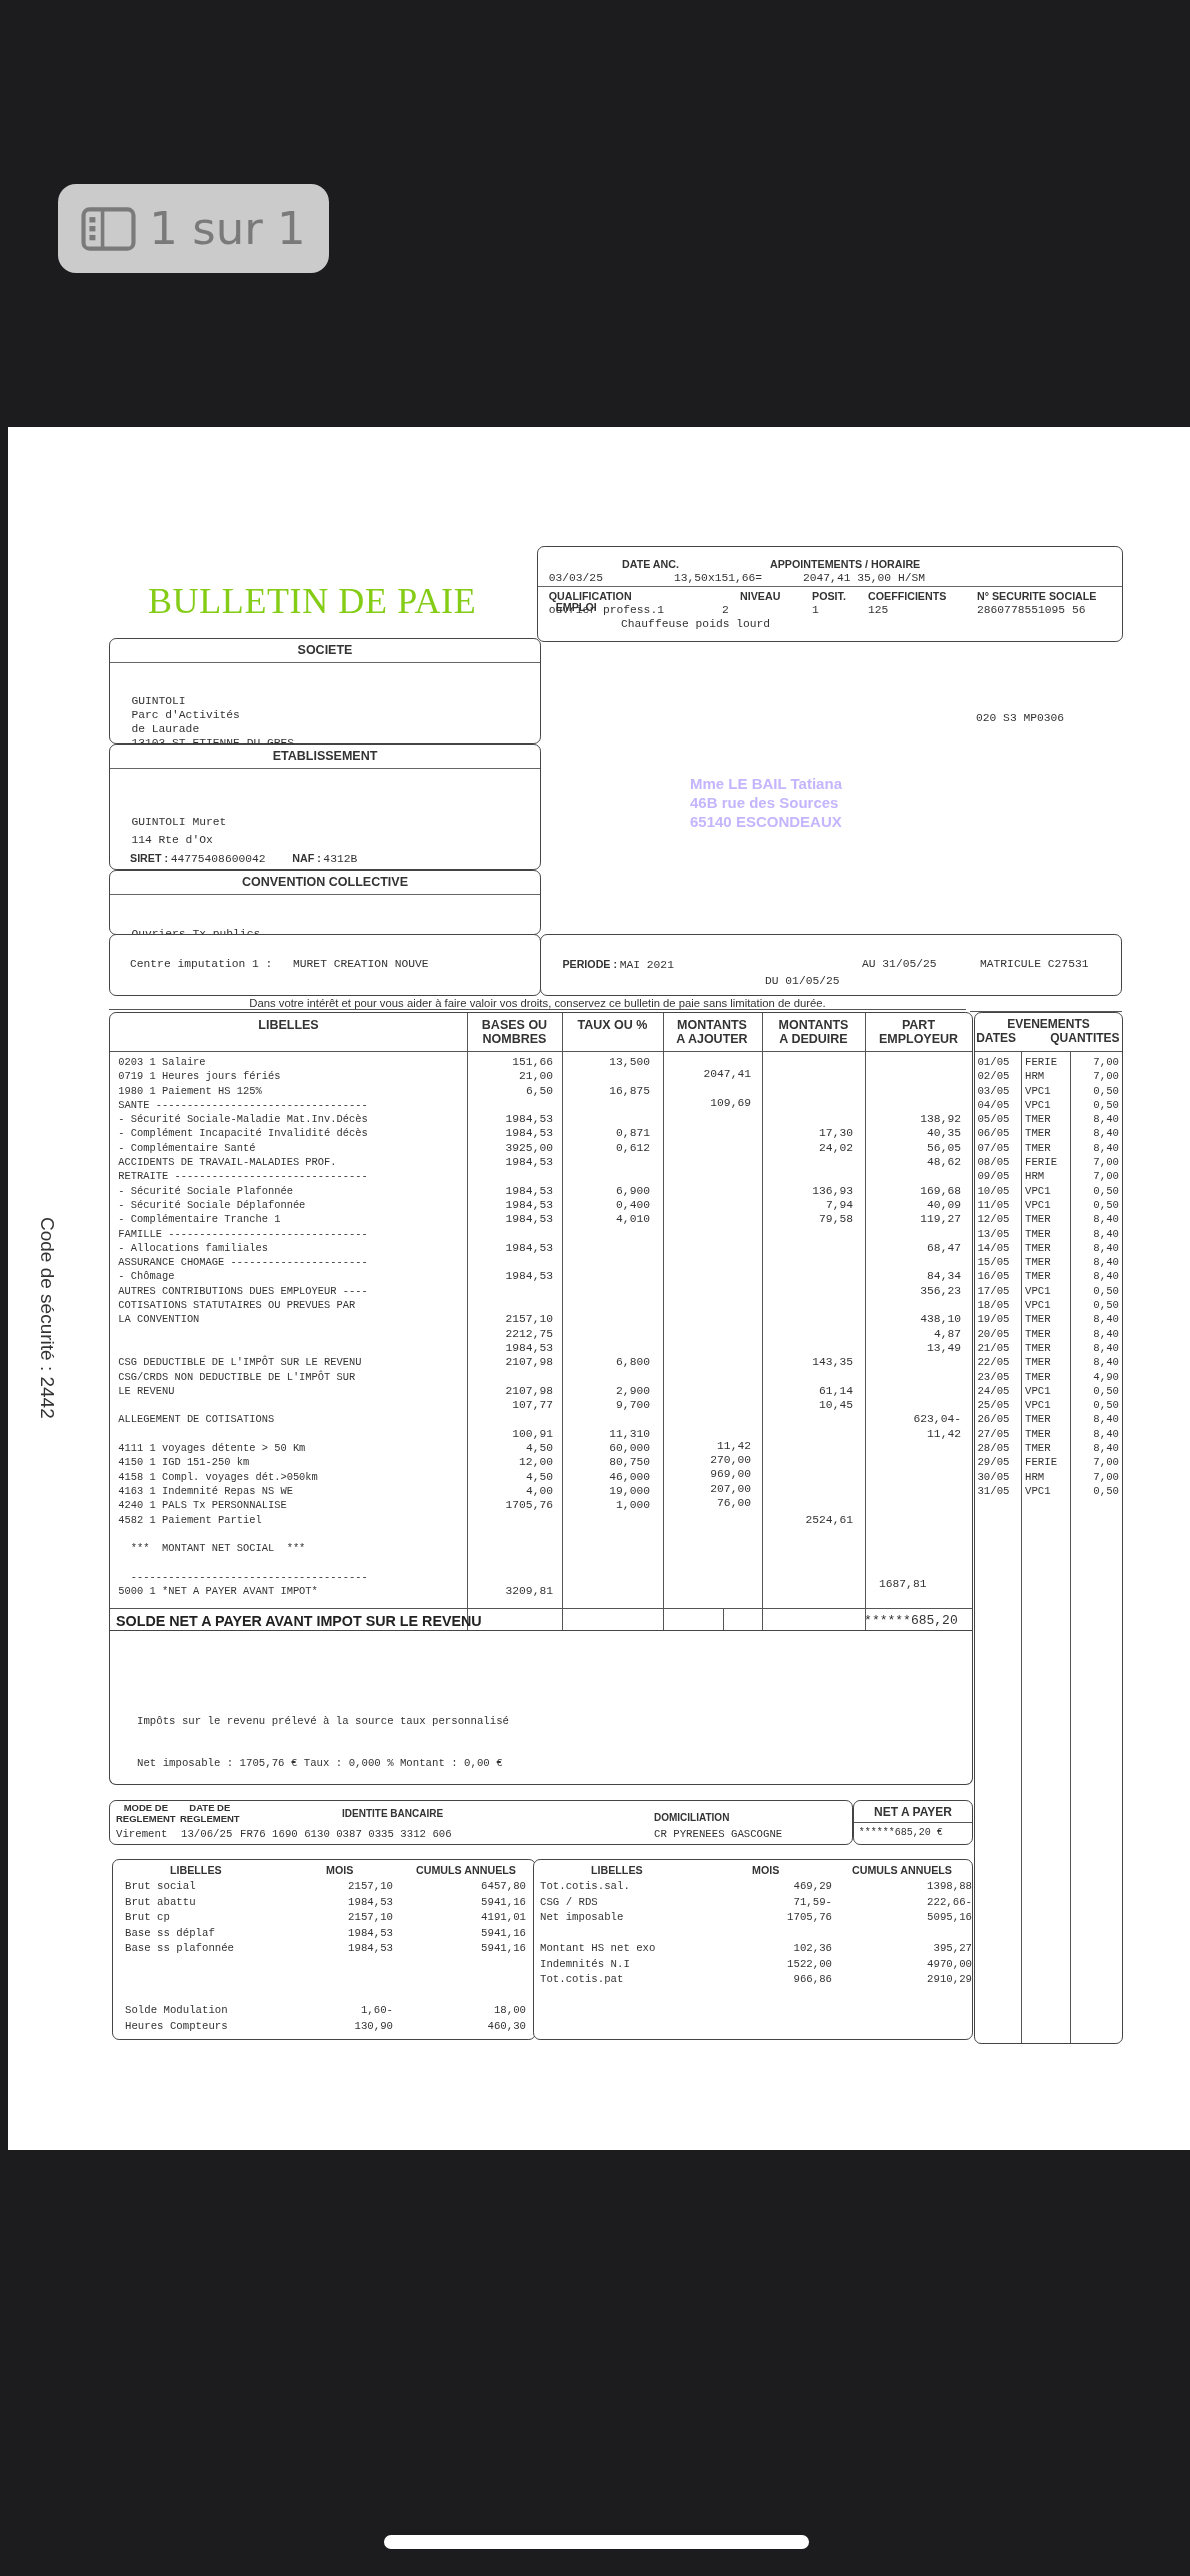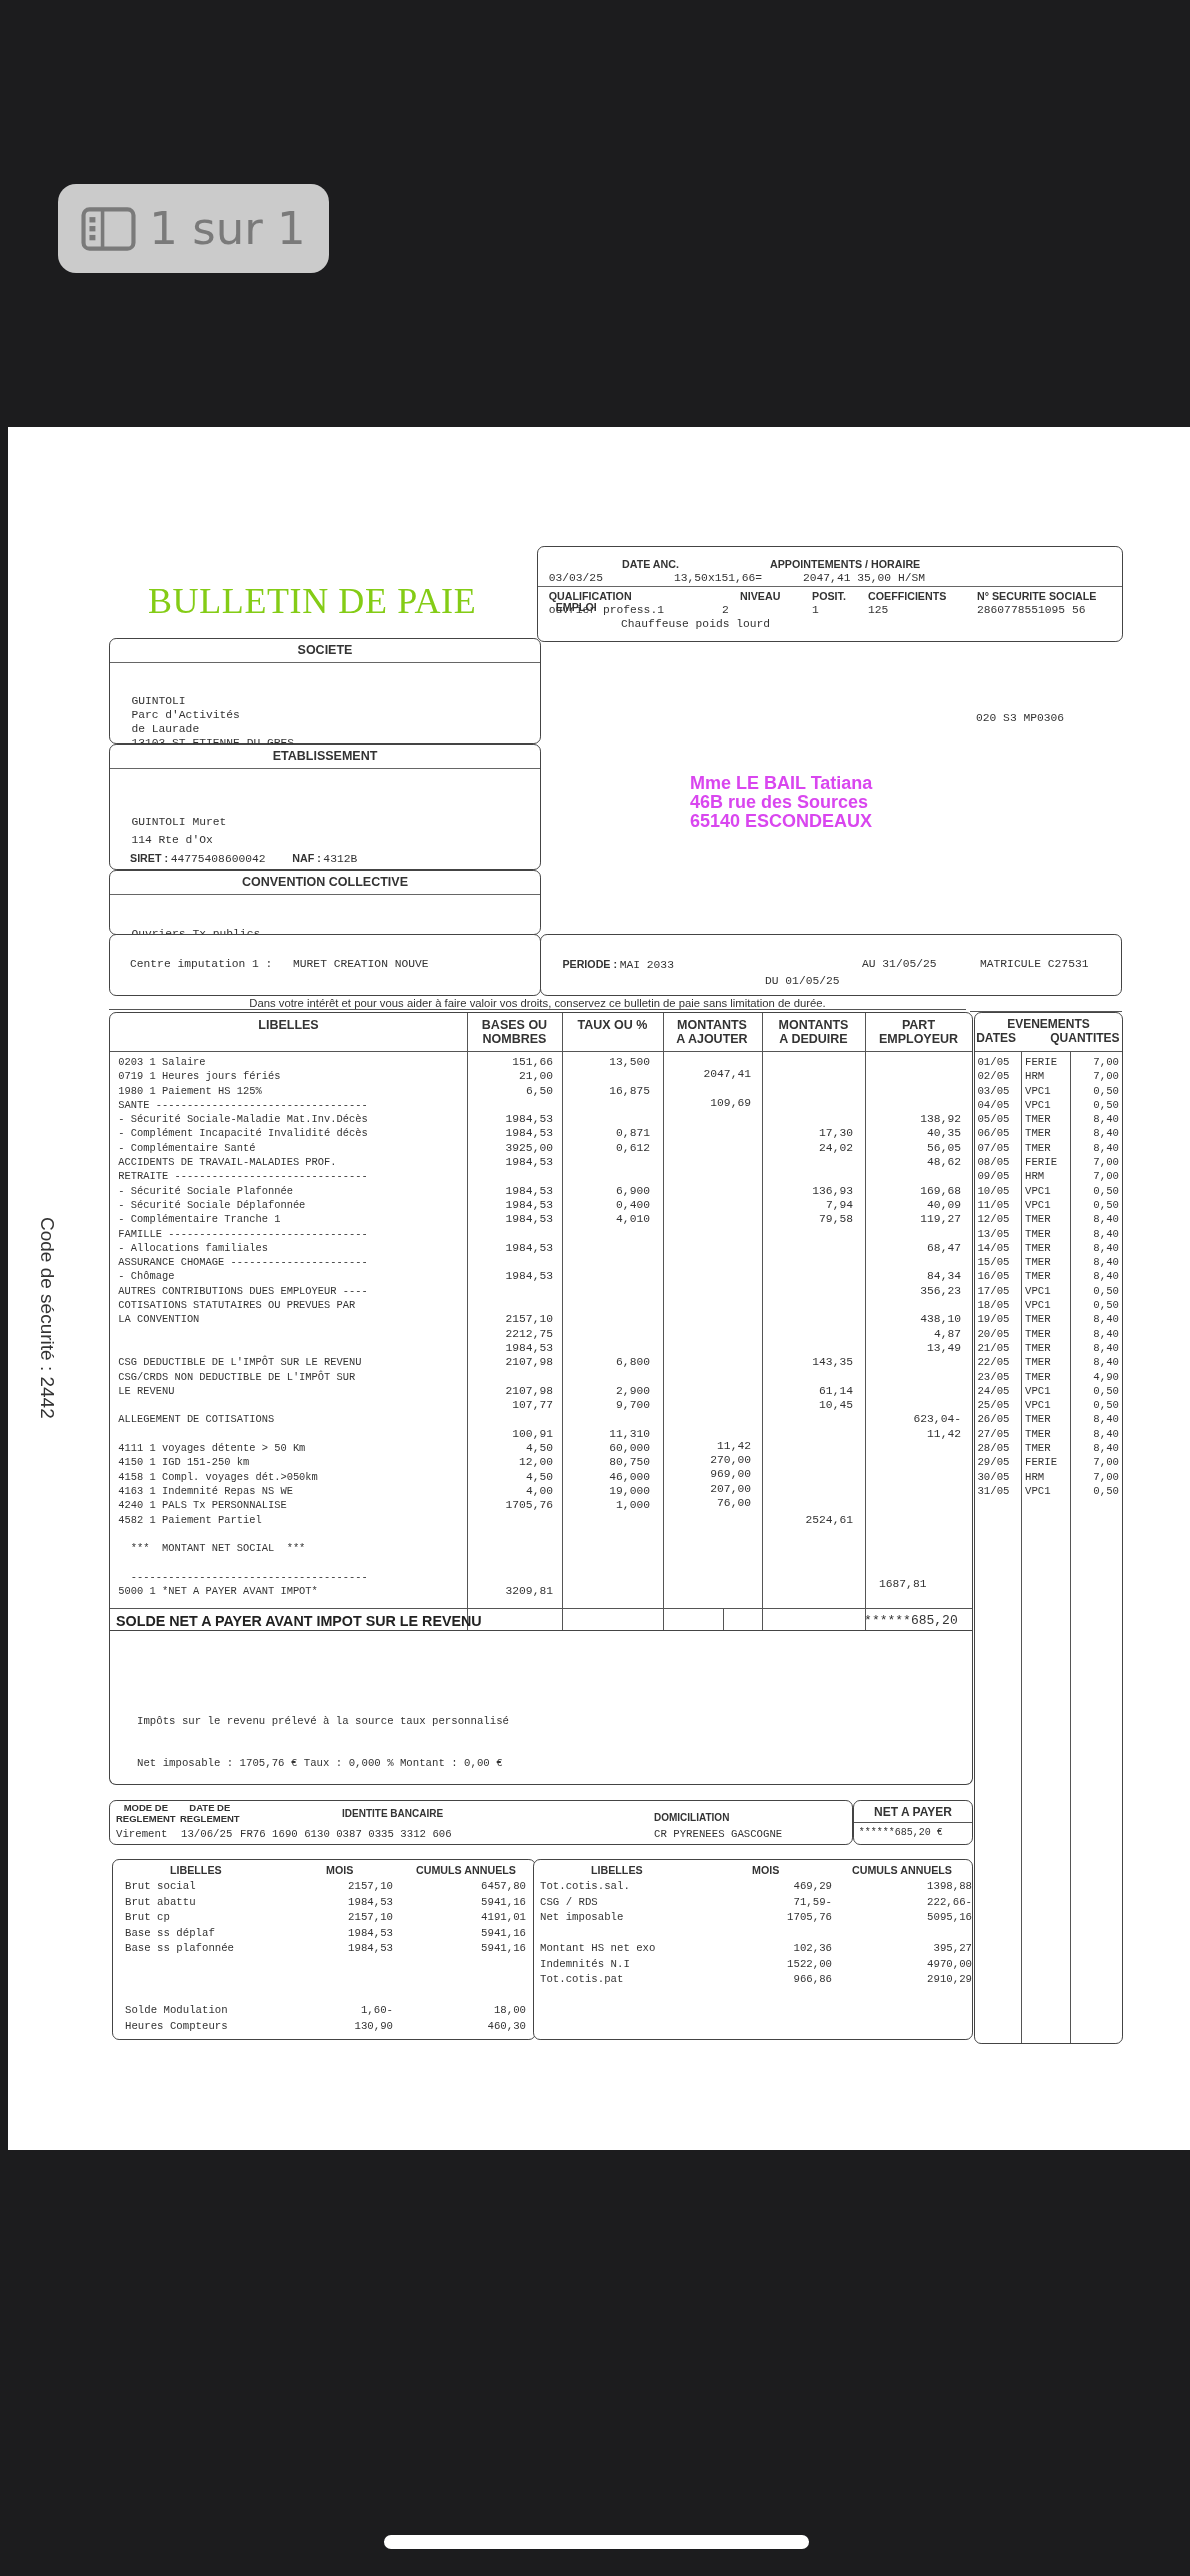--- a/index.html
+++ b/index.html
@@ -79,21 +79,21 @@
   <div class="abs" style="left:0;right:0;top:22.6px;border-top:1.8px solid #666;"></div>
   <div class="abs mono line" style="left:21.4px;top:31px;line-height:18.4px;">
     <div>GUINTOLI Muret</div><div>114 Rte d'Ox</div><div style="height:18.4px"></div><div>31600 MURET</div>
   </div>
   <div class="abs" style="left:20px;top:107px;">
     <span class="cond">SIRET :</span> <span class="mono">44775408600042</span>
     <span class="cond" style="margin-left:24px;">NAF :</span> <span class="mono">4312B</span>
   </div>
 </div>
 
-<div class="abs" style="left:690px;top:774px;font-family:'Liberation Sans',sans-serif;font-weight:bold;font-size:18px;line-height:19px;color:#d946ef;">
+<div class="abs" style="left:690px;top:774px;font-family:'Liberation Sans',sans-serif;font-weight:bold;font-size:15px;line-height:19px;color:#c4b5fd;">
   <div>Mme LE BAIL Tatiana</div>
   <div>46B rue des Sources</div>
   <div>65140 ESCONDEAUX</div>
 </div>
 
 <div class="box" style="left:109px;top:870px;width:432px;height:65px;">
   <div class="hdr" style="margin-top:3.6px;">CONVENTION COLLECTIVE</div>
   <div class="abs" style="left:0;right:0;top:22.6px;border-top:1.8px solid #666;"></div>
   <div class="abs mono line" style="left:21.4px;top:27px;">
     <div>Ouvriers Tx publics</div><div>du 15/12/92</div>
@@ -101,21 +101,21 @@
 </div>
 
 <div class="box" style="left:109px;top:934px;width:432px;height:62px;">
   <div class="abs" style="left:20px;top:22.6px;">
     <span class="mono">Centre imputation 1 :</span>
     <span class="mono" style="margin-left:18px;">MURET CREATION NOUVE</span>
   </div>
 </div>
 <div class="box" style="left:540px;top:934px;width:582px;height:62px;">
   <div class="abs" style="left:21.4px;top:22.6px;">
-    <span class="cond">PERIODE :</span> <span class="mono">MAI 2033</span>
+    <span class="cond">PERIODE :</span> <span class="mono">MAI 2021</span>
   </div>
   <div class="abs mono" style="left:224px;top:40px;">DU 01/05/25</div>
   <div class="abs mono" style="left:321px;top:22.6px;">AU 31/05/25</div>
   <div class="abs mono" style="left:439px;top:22.6px;">MATRICULE C27531</div>
 </div>
 
 <div class="abs" style="left:109px;top:997px;width:857px;text-align:center;font-size:11.3px;color:#333;border-bottom:1.8px solid #555;">Dans votre intérêt et pour vous aider à faire valoir vos droits, conservez ce bulletin de paie sans limitation de durée.</div>
 <div class="abs" style="left:970px;top:1011px;width:152px;border-bottom:1.8px solid #555;"></div>
 
 <div class="box" style="left:109px;top:1012px;width:864px;height:619px;border-radius:7.1px 7.1px 0 0;">

